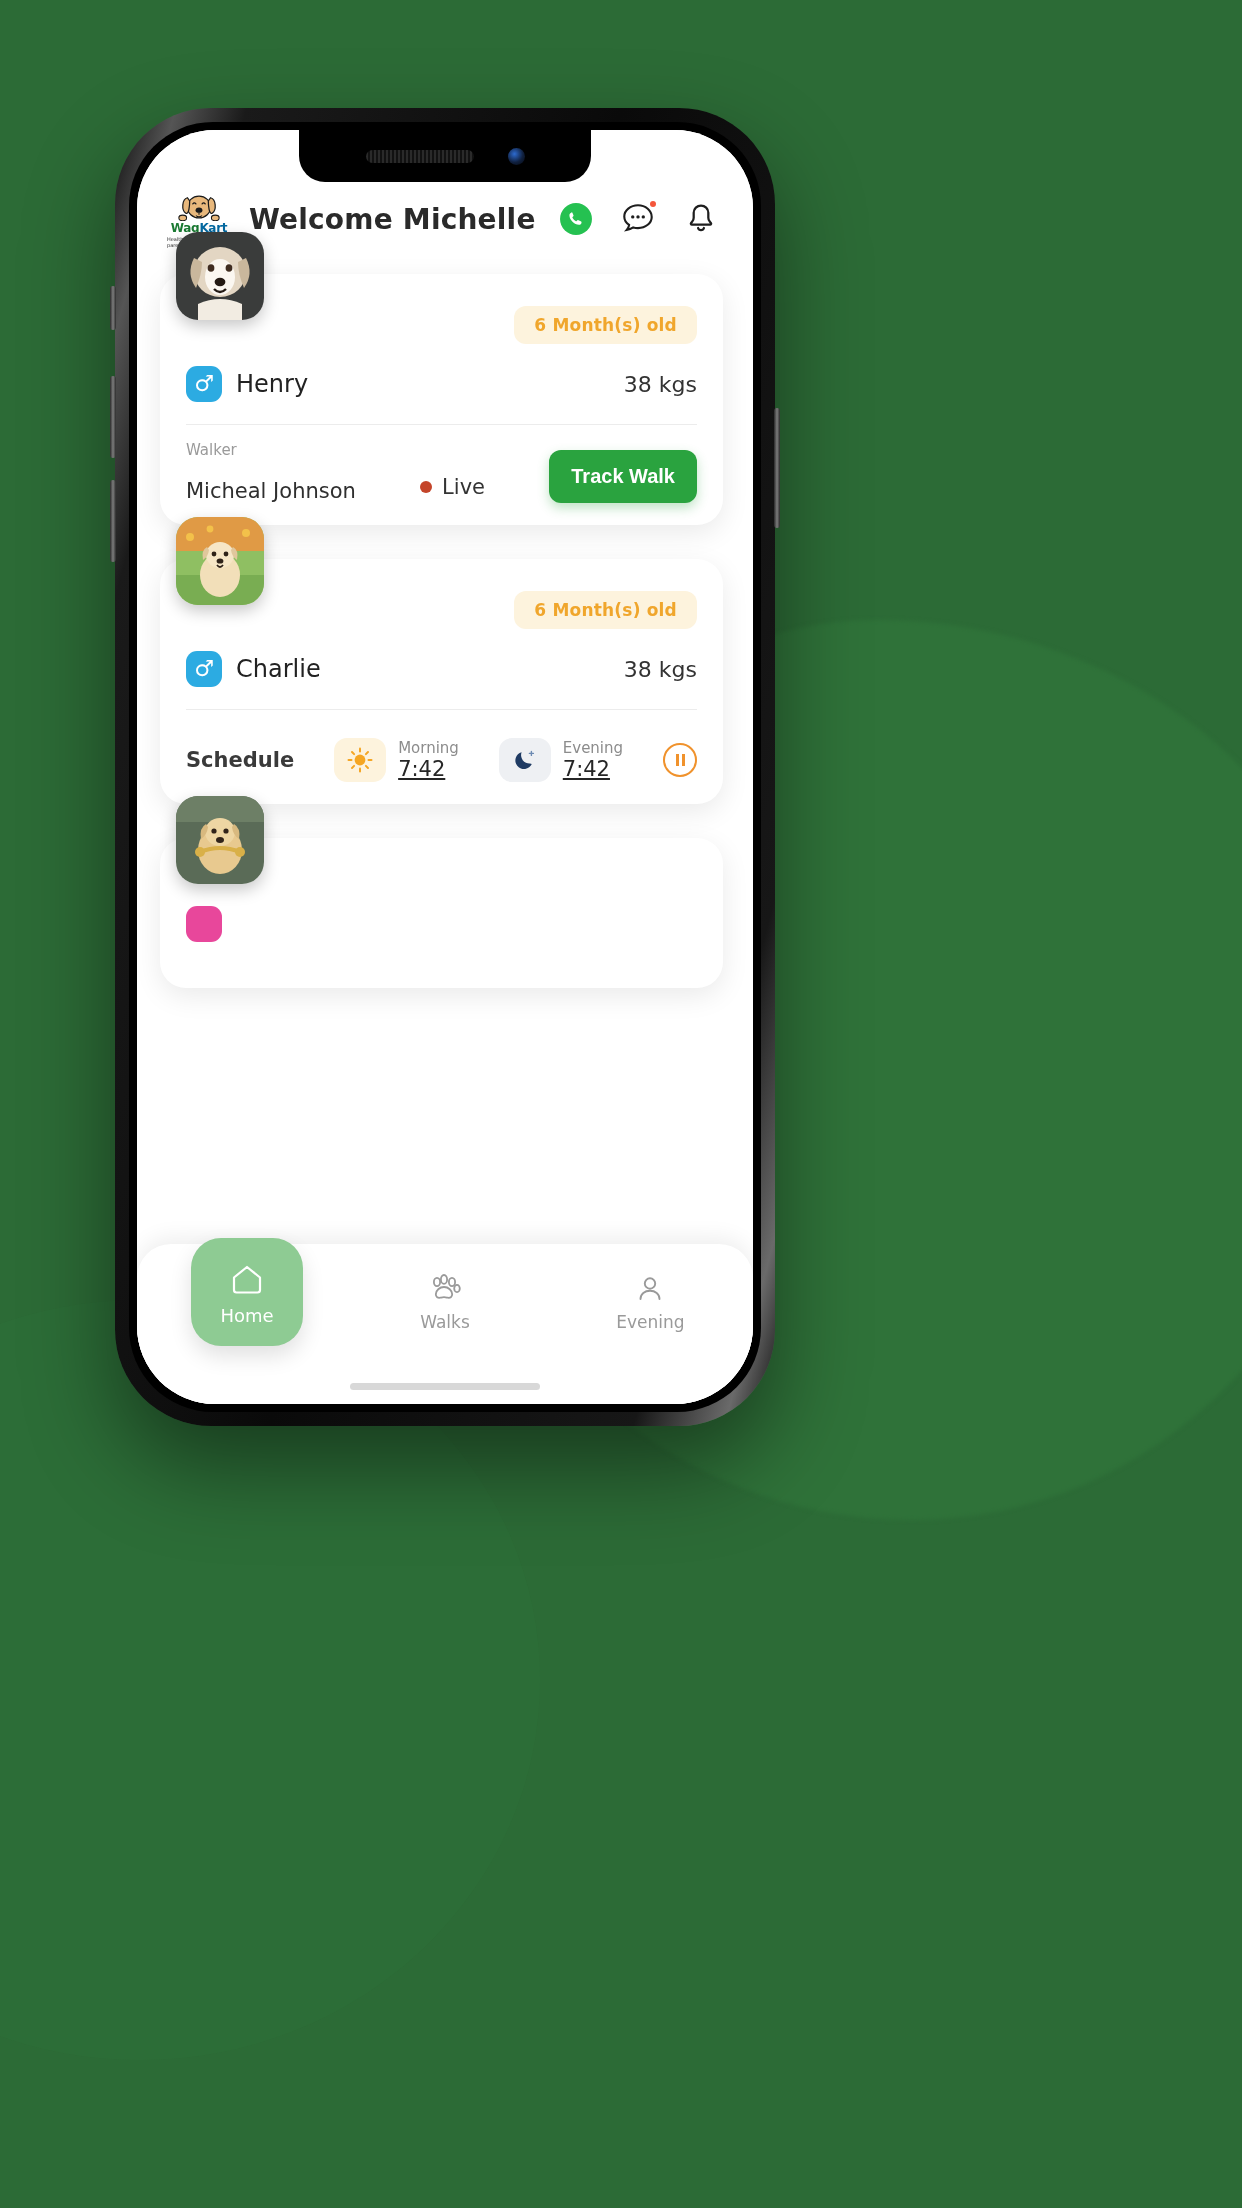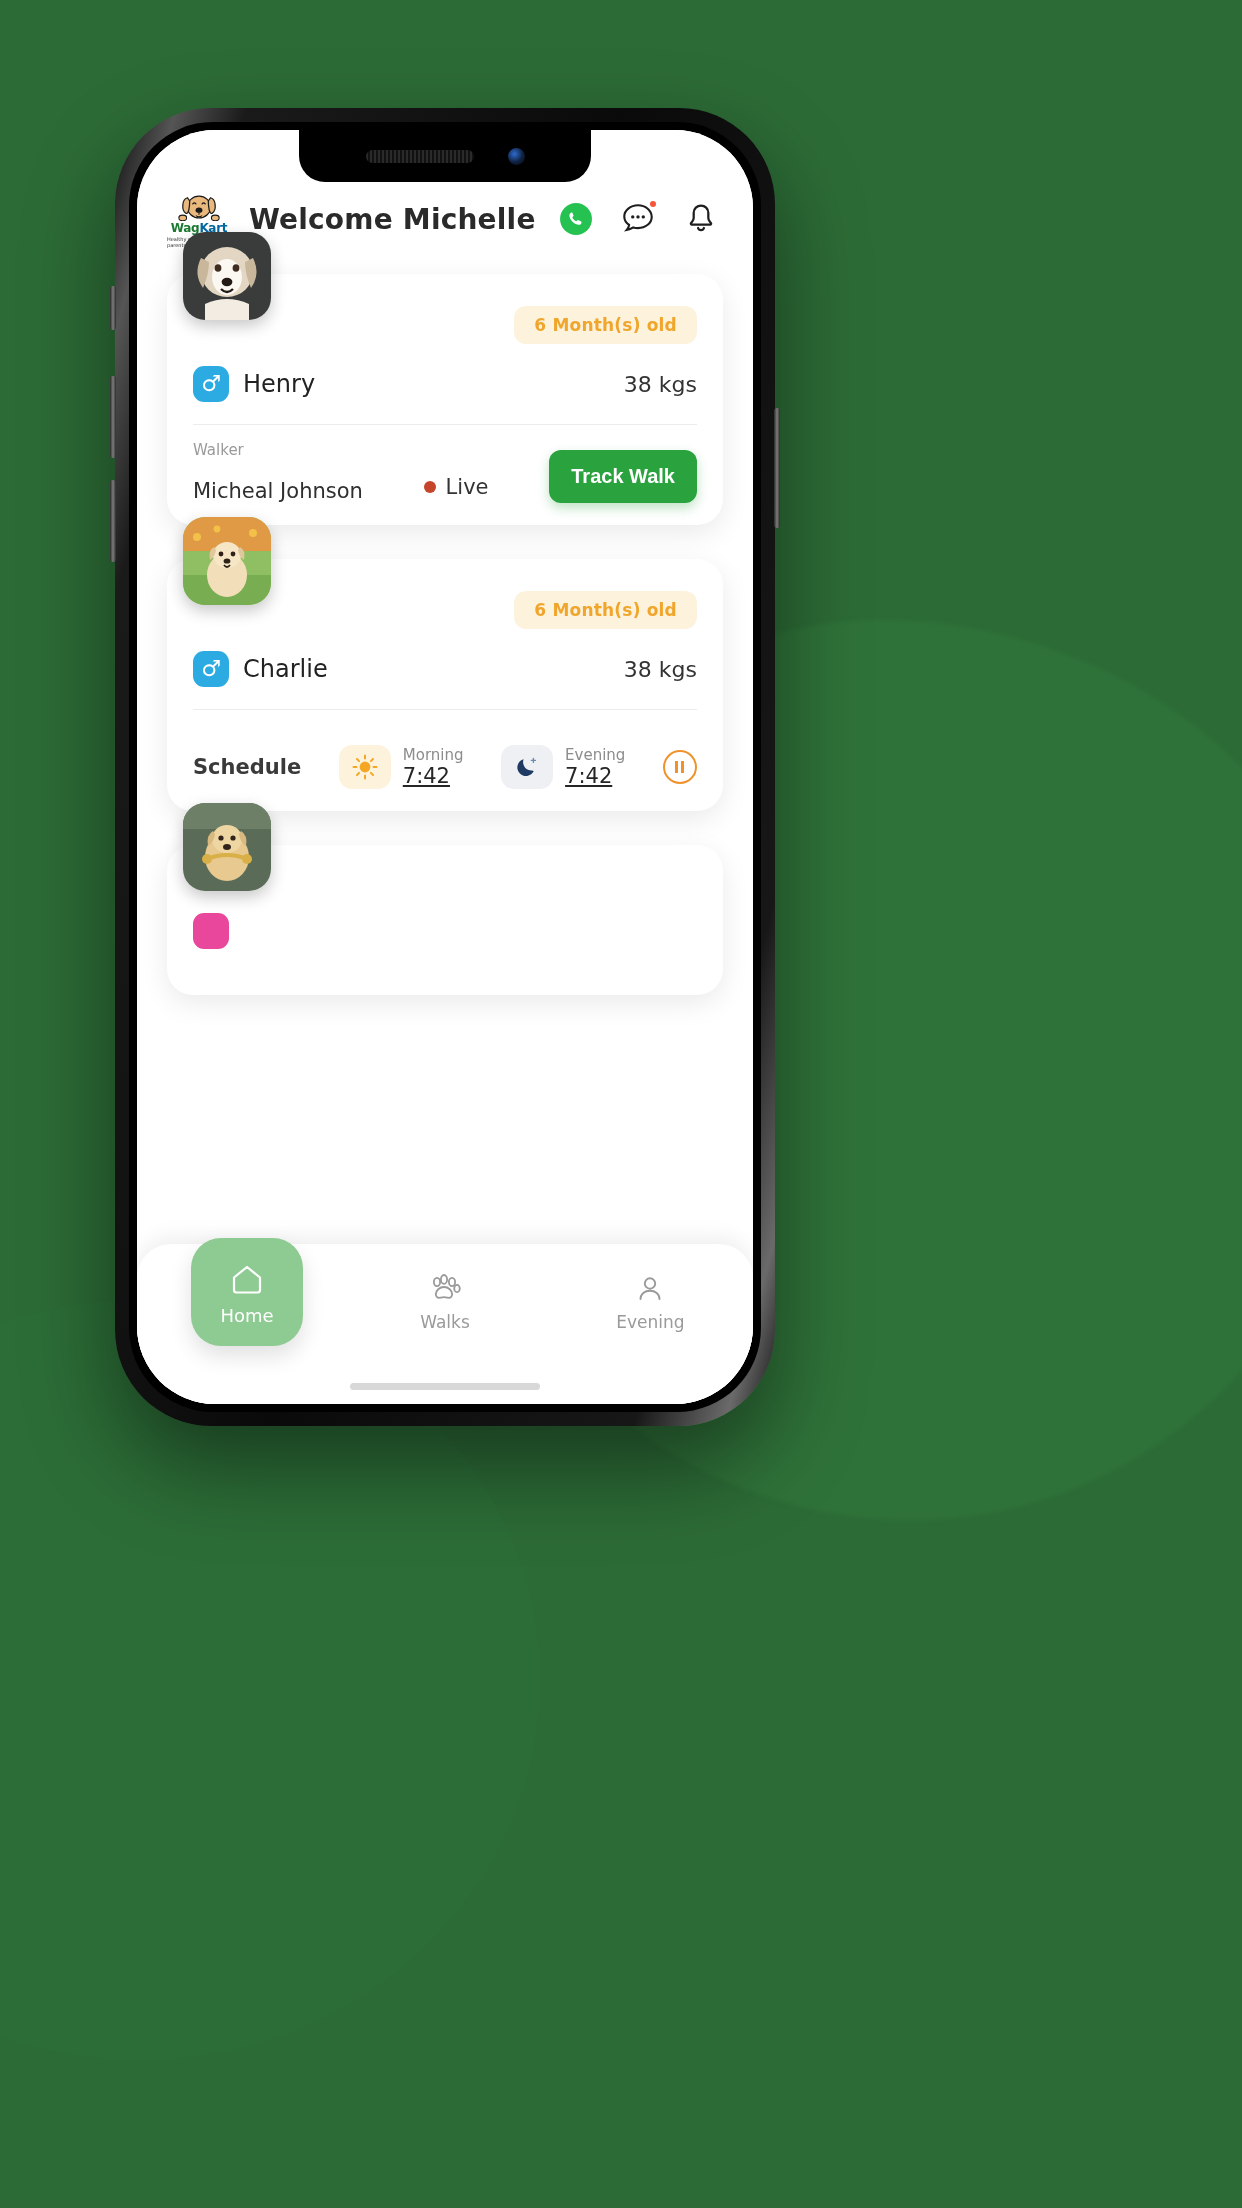--- a/index.html
+++ b/index.html
@@ -123,21 +123,21 @@
   .section-title { font-size: 31px; font-weight: 700; color:#4a4a4a; letter-spacing:.3px; }
   .add-btn {
     width: 50px; height: 50px; border-radius:50%;
     background:#2aa33f; color:#fff;
     display:flex; align-items:center; justify-content:center;
     font-size: 30px; font-weight: 400; line-height: 1;
     box-shadow: 0 6px 14px rgba(42,163,63,.35);
     cursor:pointer; border:none;
   }
 
-  .list { padding: 26px 30px 0 30px; }
+  .list { padding: 26px 30px 0 23px; }
 
   .dog-card {
     position: relative;
     background:#fff;
     border-radius: 26px;
     box-shadow: 0 8px 28px rgba(0,0,0,.085);
     margin-bottom: 34px;
     padding: 46px 26px 22px 26px;
     min-height: 150px;
   }
@@ -190,21 +190,21 @@
     background:#2aa33f; color:#fff;
     font-size: 20px; font-weight:700;
     border:none; border-radius: 12px;
     padding: 15px 22px;
     cursor:pointer;
     box-shadow: 0 5px 12px rgba(42,163,63,.3);
   }
 
   .sched-row {
     display:flex; align-items:center; justify-content:space-between;
-    margin-top: 35px; gap: 15px;
+    margin-top: 28px; gap: 15px;
   }
   .sched-label { font-size: 21px; font-weight:700; color:#3a3a3a; }
   .sched-item { display:flex; align-items:center; gap:12px; }
   .sched-ic {
     width: 52px; height: 44px; border-radius: 13px;
     display:flex; align-items:center; justify-content:center;
   }
   .sched-ic.morning { background:#fdf3dd; }
   .sched-ic.evening { background:#eef0f3; }
   .sched-txt { display:flex; flex-direction:column; }

